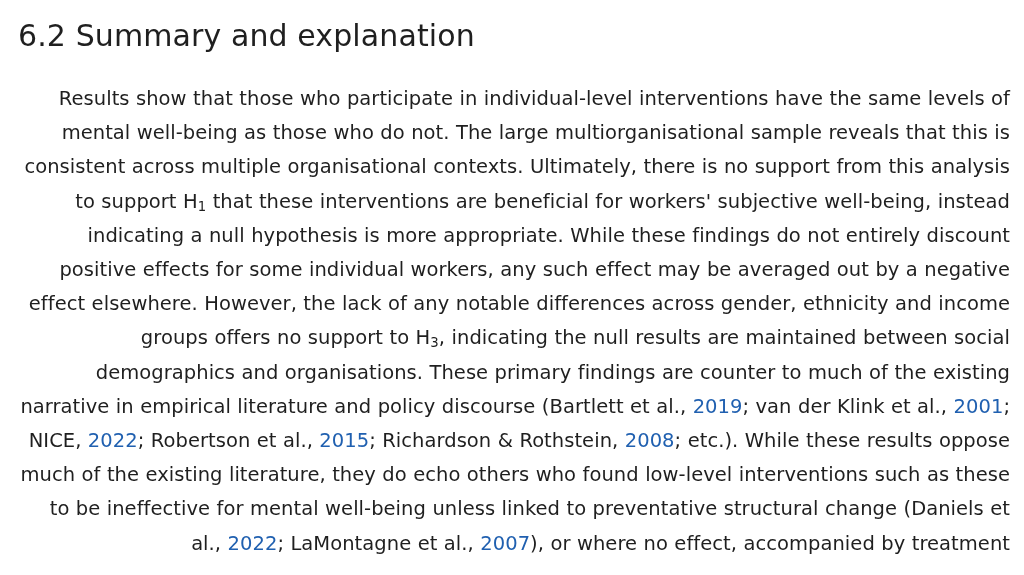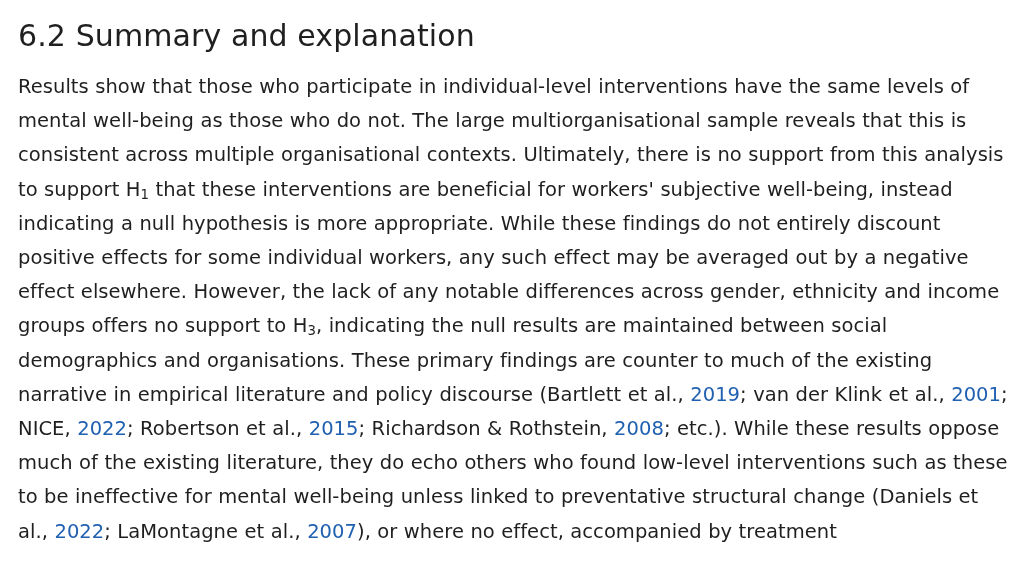--- a/index.html
+++ b/index.html
@@ -20,29 +20,29 @@
     height: 575px;
     background: #ffffff;
     box-sizing: border-box;
     padding: 16px 14px 0 18px;
   }
   .section-heading {
     font-size: 30px;
     font-weight: 400;
     line-height: 40px;
     color: #1f1f1f;
-    margin: 0 0 14px 0;
+    margin: 0 0 26px 0;
     letter-spacing: 0.1px;
   }
   .body-text {
     font-size: 19.5px;
     line-height: 34.2px;
     color: #1f1f1f;
     margin: 0;
-    text-align: left;
+    text-align: right;
     letter-spacing: 0.05px;
     word-spacing: 0.2px;
   }
   .cite-link {
     color: #2060b0;
     text-decoration: none;
     cursor: pointer;
   }
   sub {
     font-size: 0.68em;

